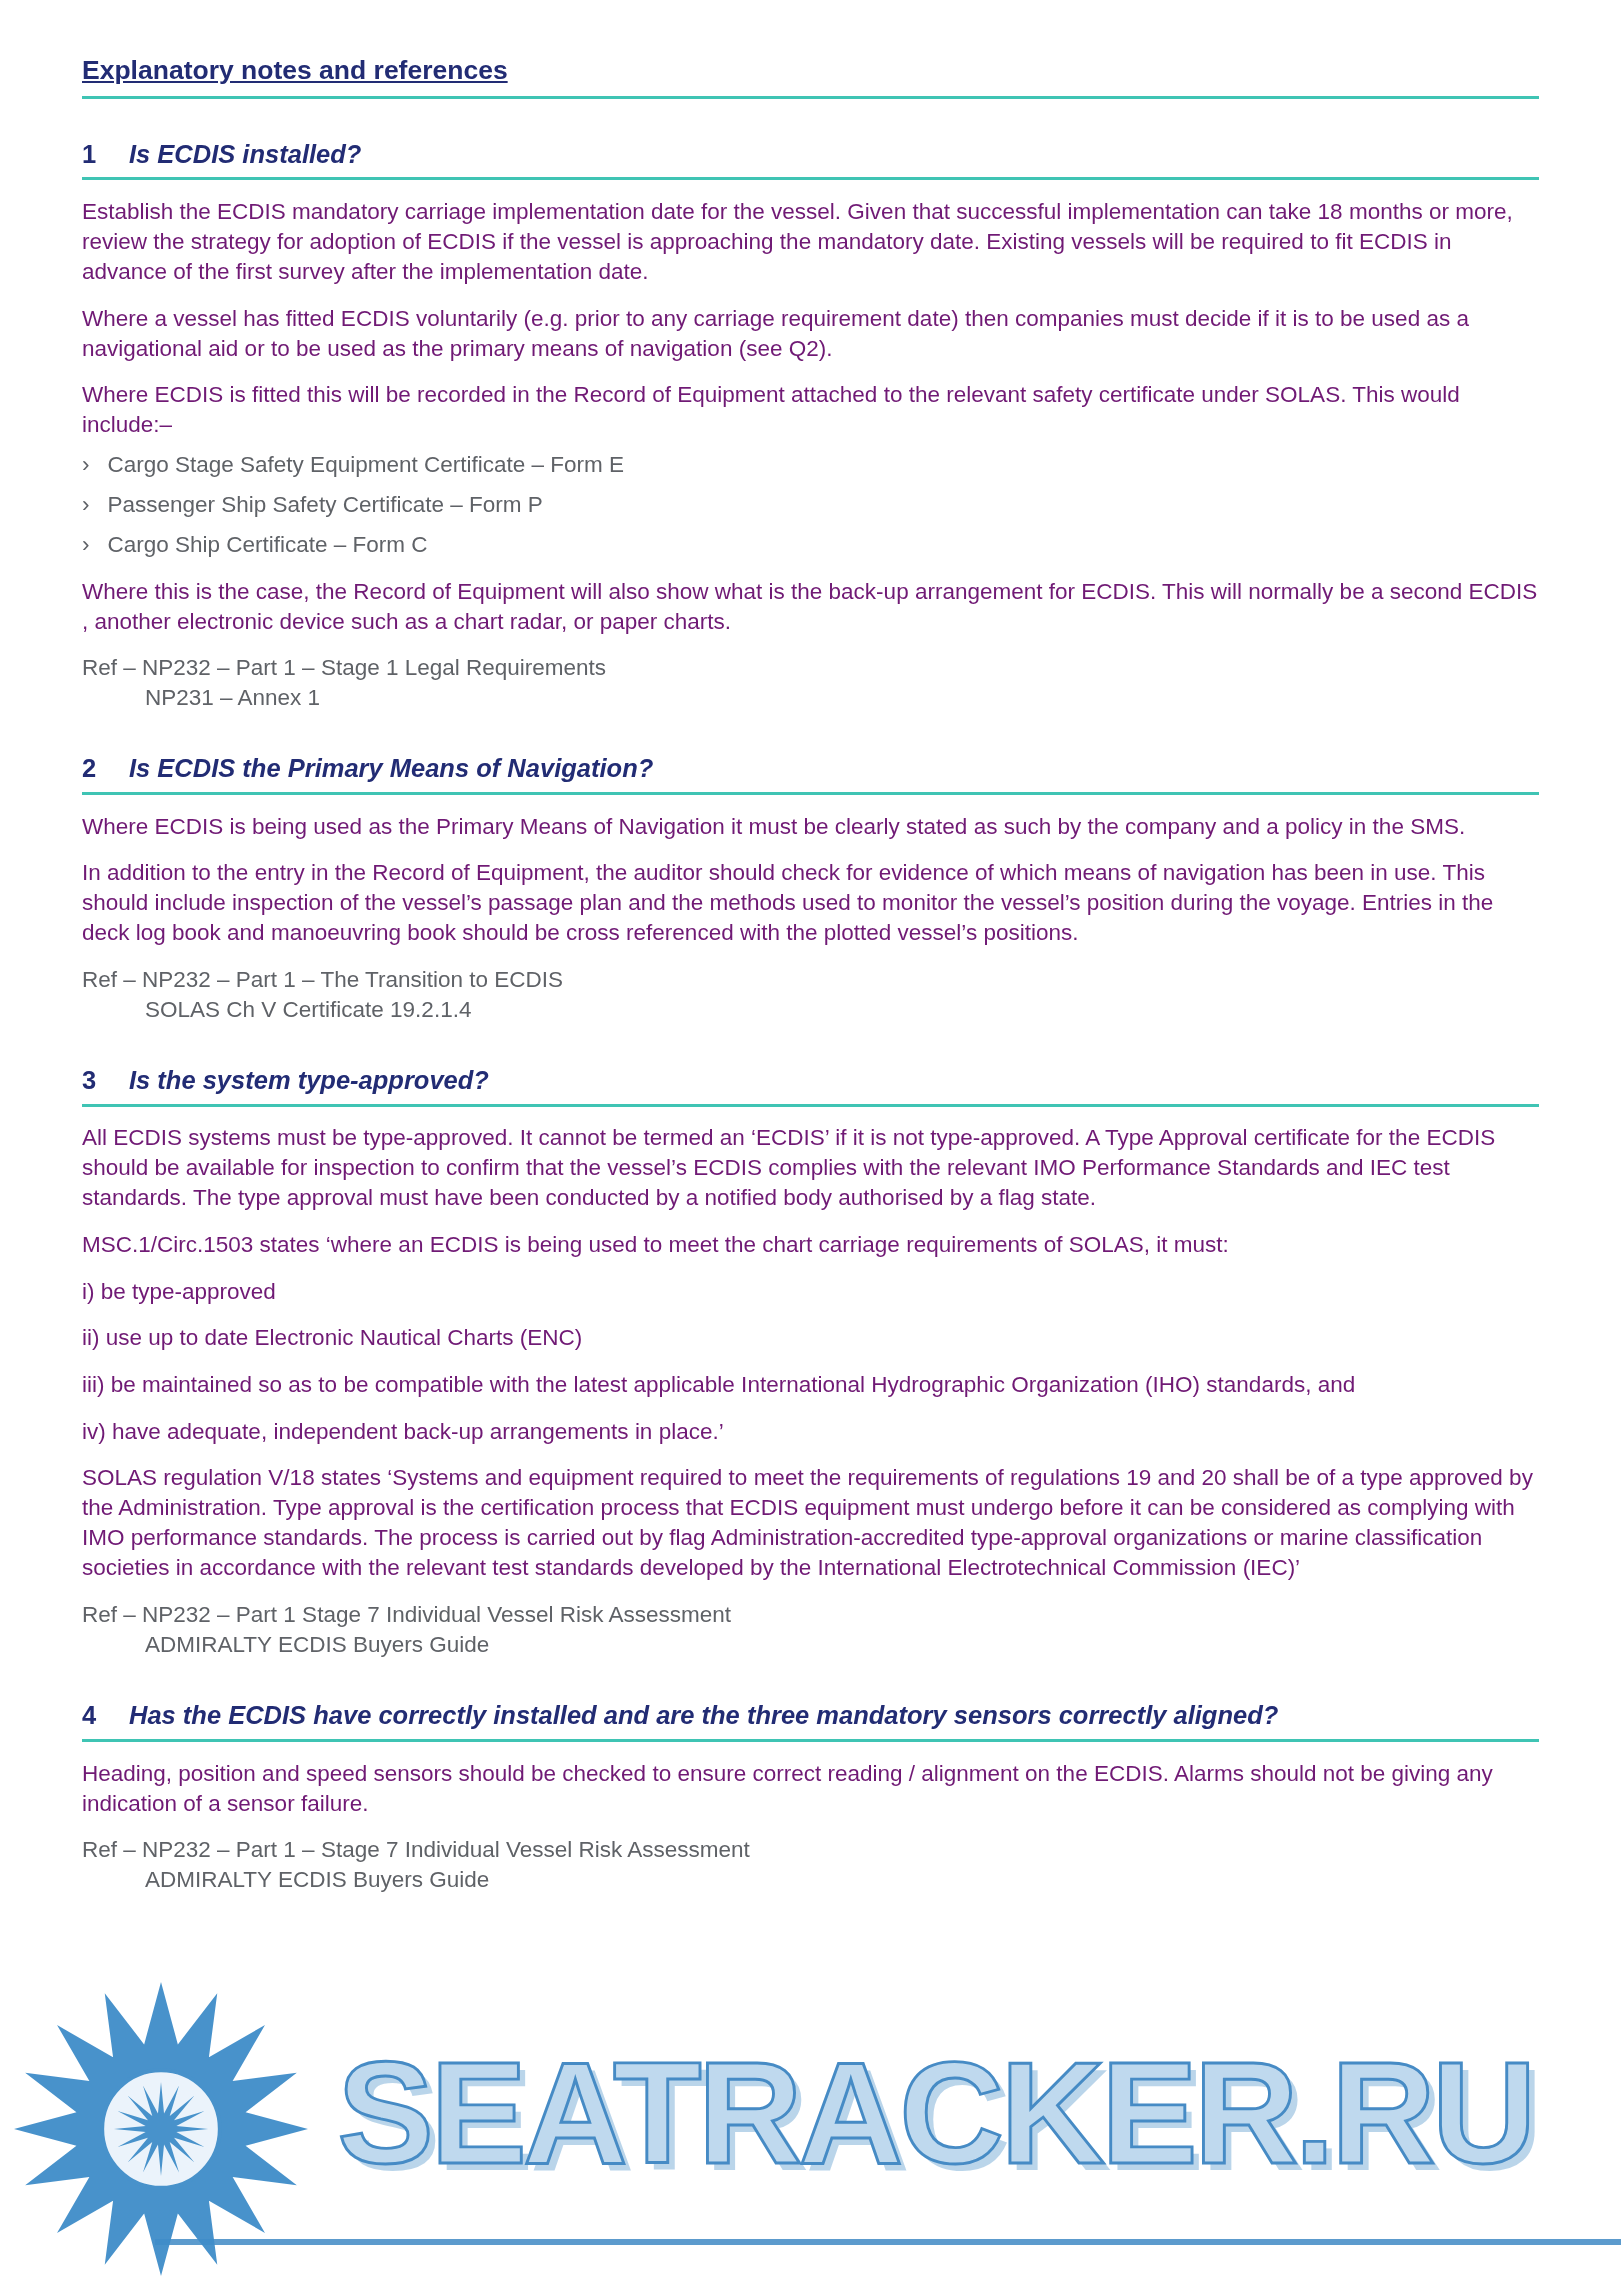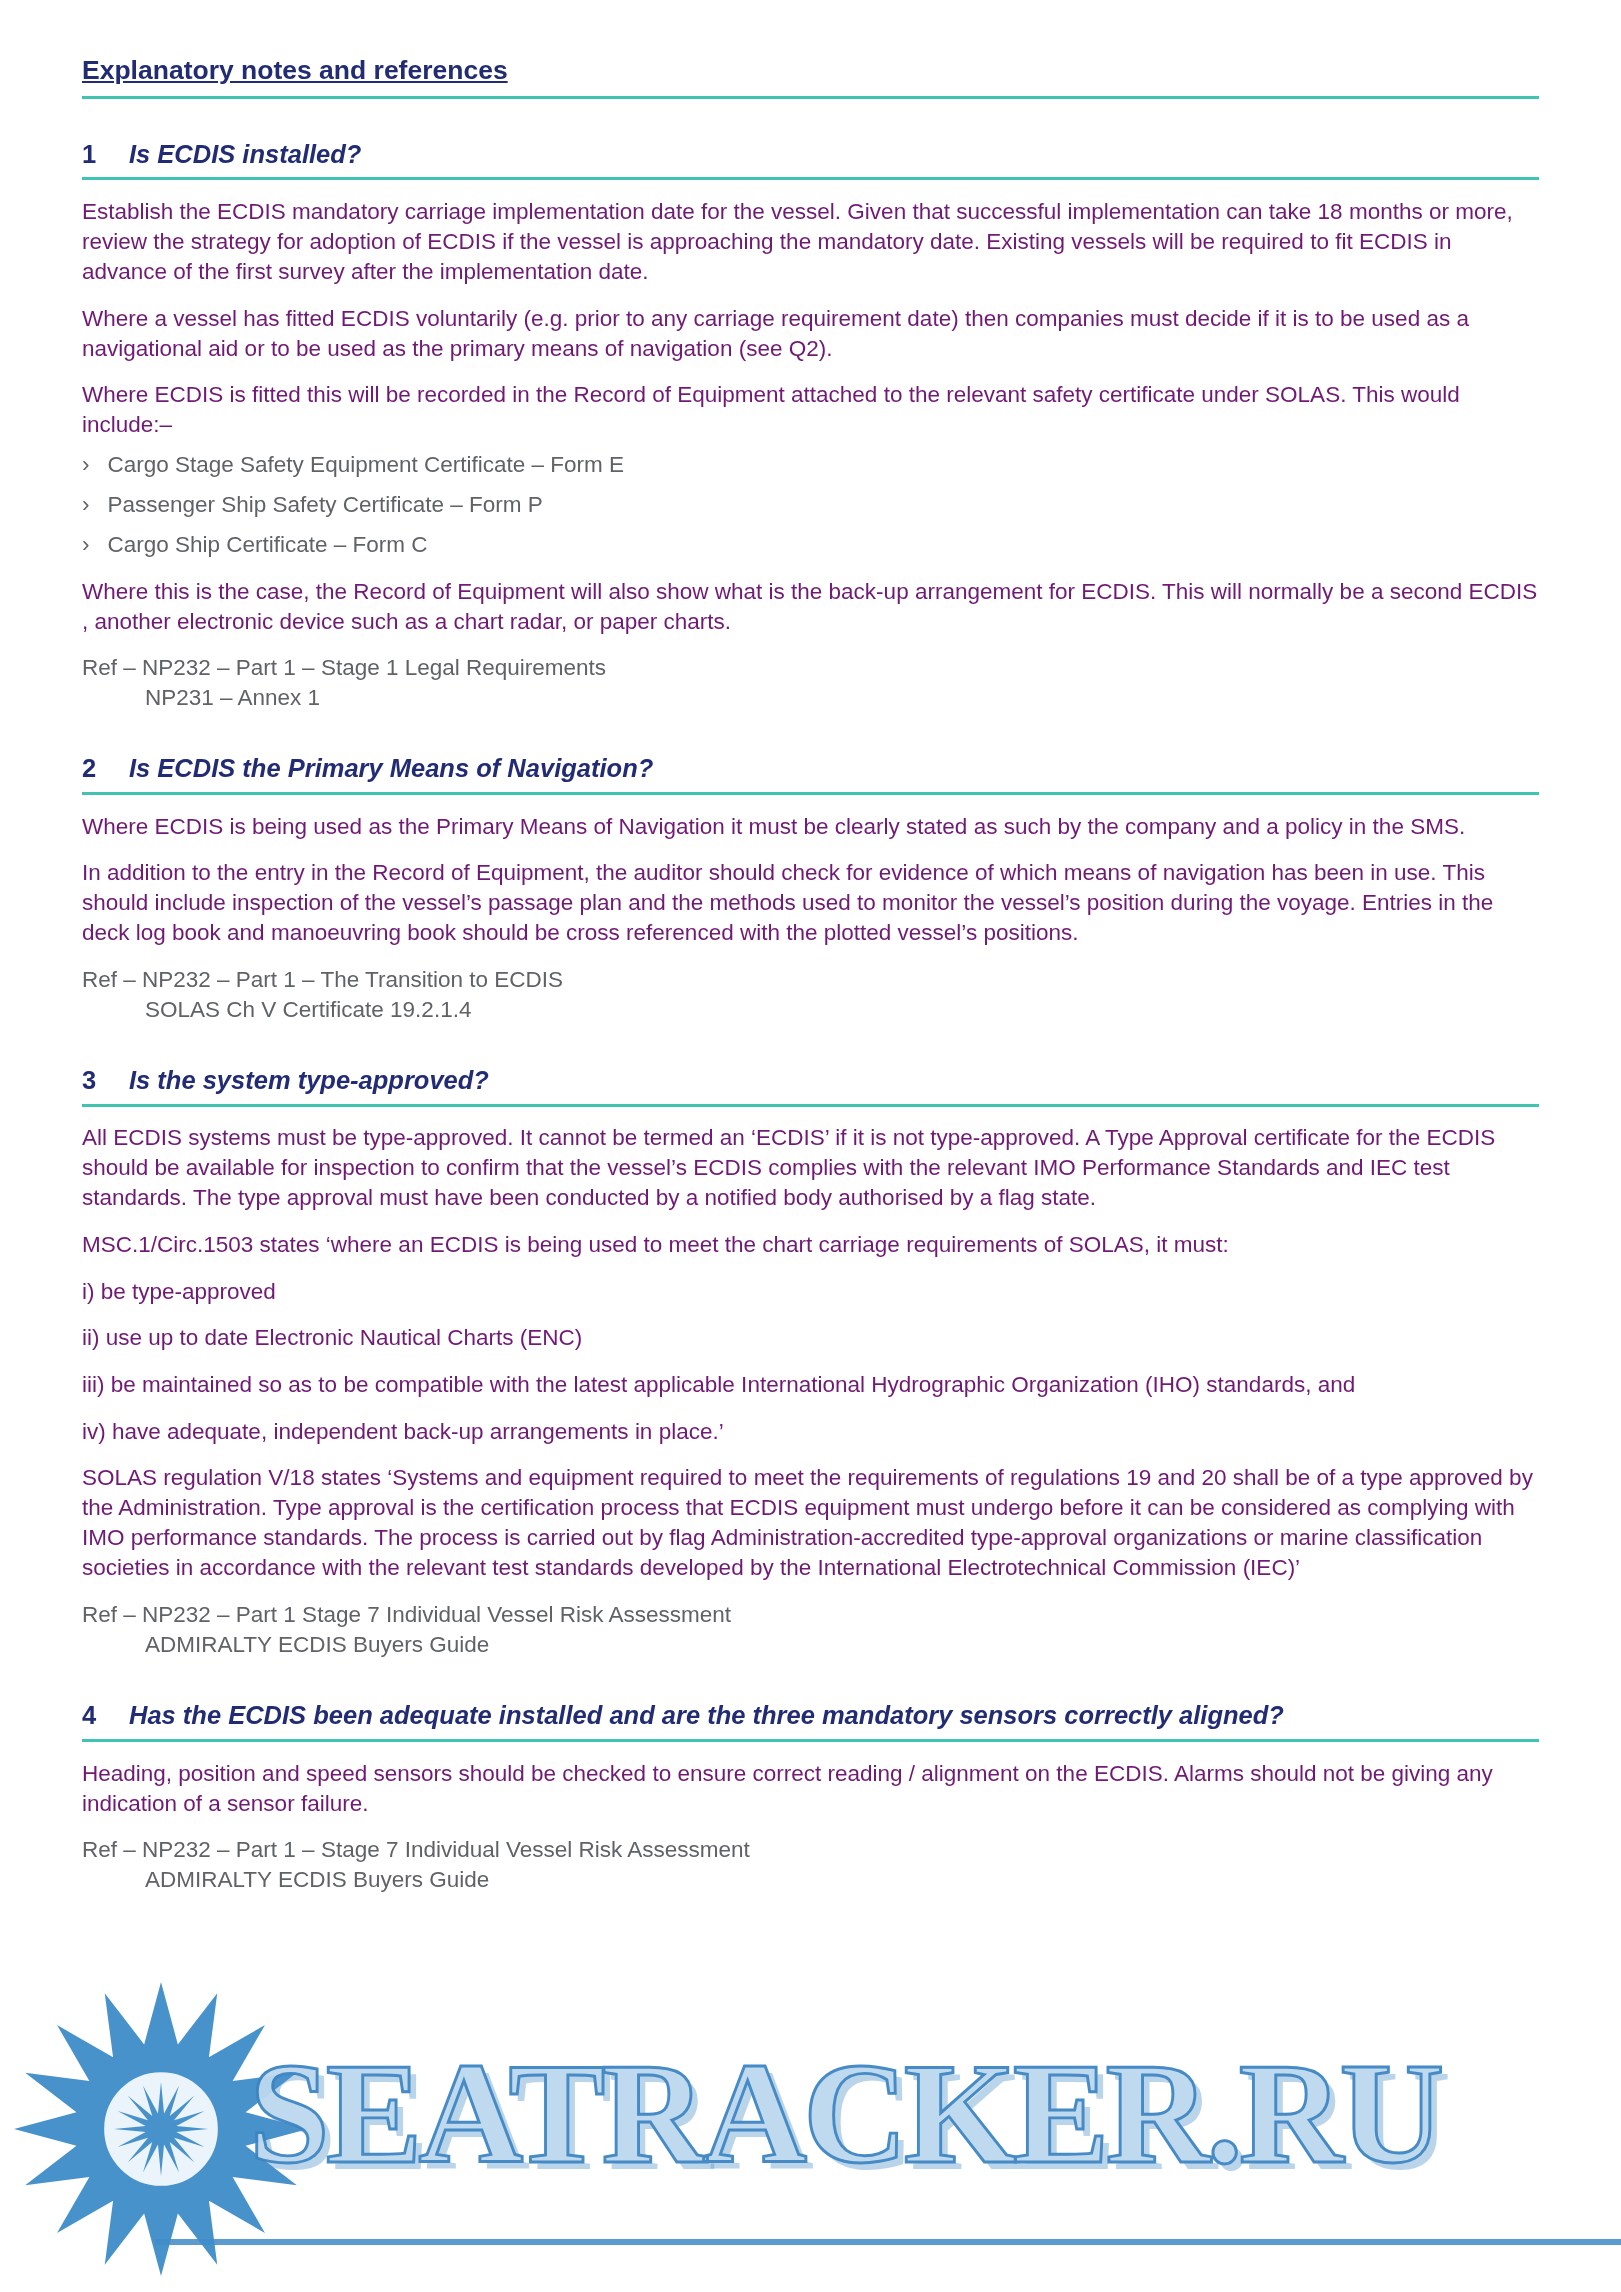--- a/index.html
+++ b/index.html
@@ -42,27 +42,28 @@
   
   .watermark { position: absolute; inset: 0; pointer-events: none; }
   .wm-underline {
     position: absolute; left: 155px; top: 2239px;
     width: 1466px; height: 5.9px; background: #4a90c8; opacity: 0.9;
   }
   .wm-star { position: absolute; left: 13.7px; top: 1982px; opacity: 0.95; }
   .wm-text {
     position: absolute; left: 249px; top: 2041px;
     width: 1372px; white-space: nowrap; overflow: visible;
-    font-family: Liberation Serif, serif;
+    font-family: Liberation Sans, sans-serif;
     font-weight: 700; font-size: 145px; line-height: 1;
     letter-spacing: -3.9px;
     color: #bcd8ee;
     -webkit-text-stroke: 2.9px #3d85c2;
     text-shadow: 6.9px 6.9px 0 rgba(74, 144, 200, 0.40);
     opacity: 0.95;
+    text-align: center;
   }
 </style>
 </head>
 <body>
 
 <div class="page">
 
   <h1 class="page-title">Explanatory notes and references</h1>
   <div class="rule"></div>
 
@@ -123,21 +124,21 @@
     <p class="body">SOLAS regulation V/18 states ‘Systems and equipment required to meet the requirements of regulations 19 and 20 shall be of a type approved by the Administration. Type approval is the certification process that ECDIS equipment must undergo before it can be considered as complying with IMO performance standards. The process is carried out by flag Administration-accredited type-approval organizations or marine classification societies in accordance with the relevant test standards developed by the International Electrotechnical Commission (IEC)’</p>
     <div class="ref">
       <div class="l1">Ref – NP232 – Part 1 Stage 7 Individual Vessel Risk Assessment</div>
       <div class="l2">ADMIRALTY ECDIS Buyers Guide</div>
     </div>
   </section>
 
   <section class="sec">
     <div class="sec-head">
       <span class="sec-num">4</span>
-      <span class="sec-title">Has the ECDIS been adequate installed and are the three mandatory sensors correctly aligned?</span>
+      <span class="sec-title">Has the ECDIS have correctly installed and are the three mandatory sensors correctly aligned?</span>
     </div>
     <div class="rule"></div>
     <p class="body">Heading, position and speed sensors should be checked to ensure correct reading / alignment on the ECDIS. Alarms should not be giving any indication of a sensor failure.</p>
     <div class="ref">
       <div class="l1">Ref – NP232 – Part 1 – Stage 7 Individual Vessel Risk Assessment</div>
       <div class="l2">ADMIRALTY ECDIS Buyers Guide</div>
     </div>
   </section>
 
 </div>

